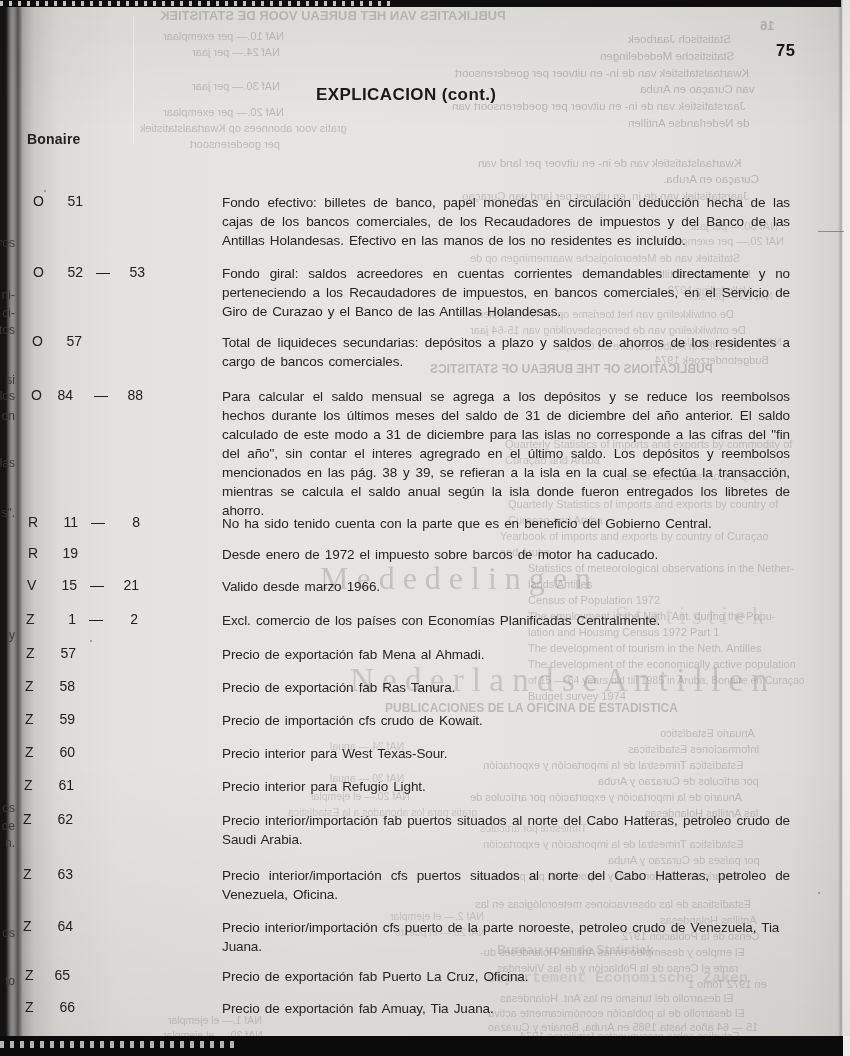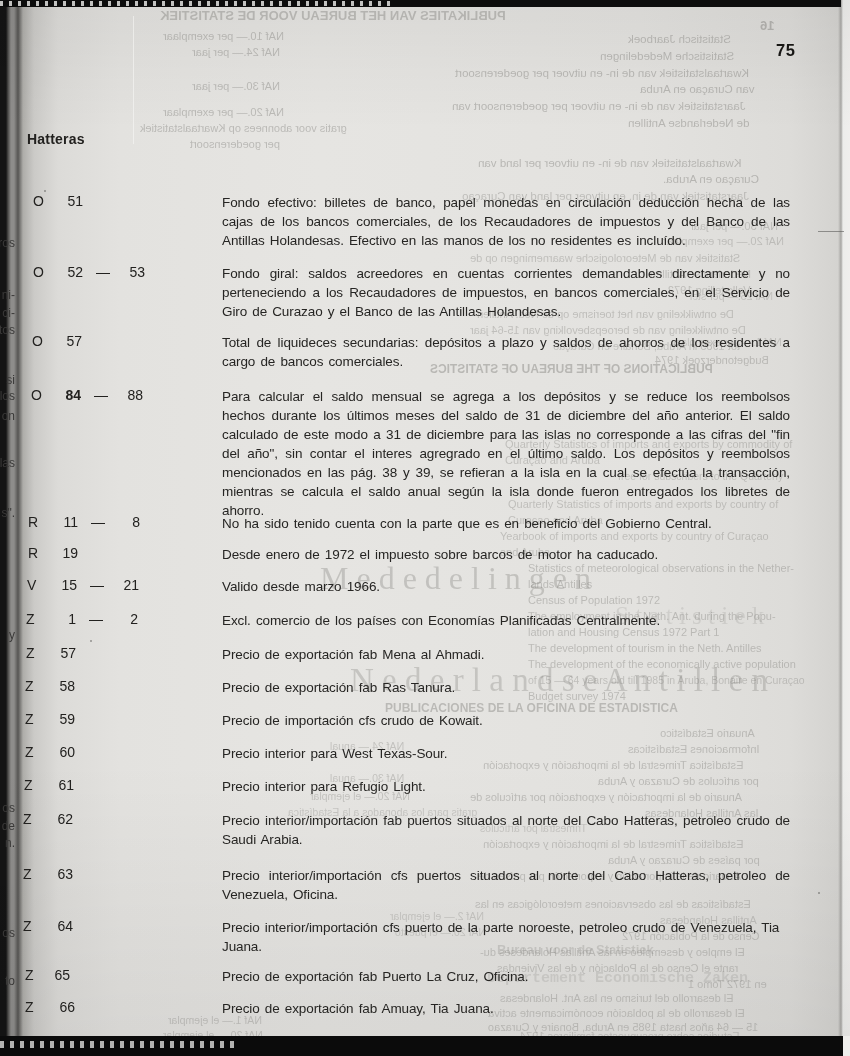--- a/index.html
+++ b/index.html
@@ -153,21 +153,22 @@
       <span class="frag" style="top: 506px;">s".</span>
       <span class="frag" style="top: 628px;">y</span>
       <span class="frag" style="top: 801px;">os</span>
       <span class="frag" style="top: 819px;">de</span>
       <span class="frag" style="top: 836px;">n.</span>
       <span class="frag" style="top: 926px;">os</span>
       <span class="frag" style="top: 974px;">to</span>
     </div>
 
   <div class="pageno">75</div>
-  <div class="colhead">Hatteras</div>
+  <div class="title">EXPLICACION (cont.)</div>
+  <div class="colhead">Bonaire</div>
 
   <div id="entries">
       <div class="row" style="top: 193px;">
         <span class="code cl" style="left: 33px;">O</span>
         <span class="code n1" style="left: 57px;">51</span>
         <div class="desc j">Fondo efectivo: billetes de banco, papel monedas en circulación deducción hecha de las cajas de los bancos comerciales, de los Recaudadores de impuestos y del Banco de las Antillas Holandesas. Efectivo en las manos de los no residentes es incluído.</div>
       </div>
       <div class="row" style="top: 264px;">
         <span class="code cl" style="left: 33px;">O</span>
         <span class="code n1" style="left: 57px;">52</span>
@@ -175,21 +176,21 @@
         <span class="code n2" style="left: 119px;">53</span>
         <div class="desc j">Fondo giral: saldos acreedores en cuentas corrientes demandables directamente y no perteneciendo a los Recaudadores de impuestos, en bancos comerciales, en el Servicio de Giro de Curazao y el Banco de las Antillas Holandesas.</div>
       </div>
       <div class="row" style="top: 333px;">
         <span class="code cl" style="left: 32px;">O</span>
         <span class="code n1" style="left: 56px;">57</span>
         <div class="desc j">Total de liquideces secundarias: depósitos a plazo y saldos de ahorros de los residentes a cargo de bancos comerciales.</div>
       </div>
       <div class="row" style="top: 387px;">
         <span class="code cl" style="left: 31px;">O</span>
-        <span class="code n1" style="left: 55px; font-weight: bold;">84</span>
+        <span class="code n1" style="left: 47px;">84</span>
         <span class="code dash" style="left: 87px;">—</span>
         <span class="code n2" style="left: 117px;">88</span>
         <div class="desc j">Para calcular el saldo mensual se agrega a los depósitos y se reduce los reembolsos hechos durante los últimos meses del saldo de 31 de diciembre del año anterior. El saldo calculado de este modo a 31 de diciembre para las islas no corresponde a las cifras del "fin del año", sin contar el interes agregrado en el último saldo. Los depósitos y reembolsos mencionados en las pág. 38 y 39, se refieran a la isla en la cual se efectúa la transacción, mientras se calcula el saldo anual según la isla donde fueron entregados los libretes de ahorro.</div>
       </div>
       <div class="row" style="top: 514px;">
         <span class="code cl" style="left: 28px;">R</span>
         <span class="code n1" style="left: 52px;">11</span>
         <span class="code dash" style="left: 84px;">—</span>
         <span class="code n2" style="left: 114px;">8</span>
         <div class="desc">No ha sido tenido cuenta con la parte que es en beneficio del Gobierno Central.</div>

